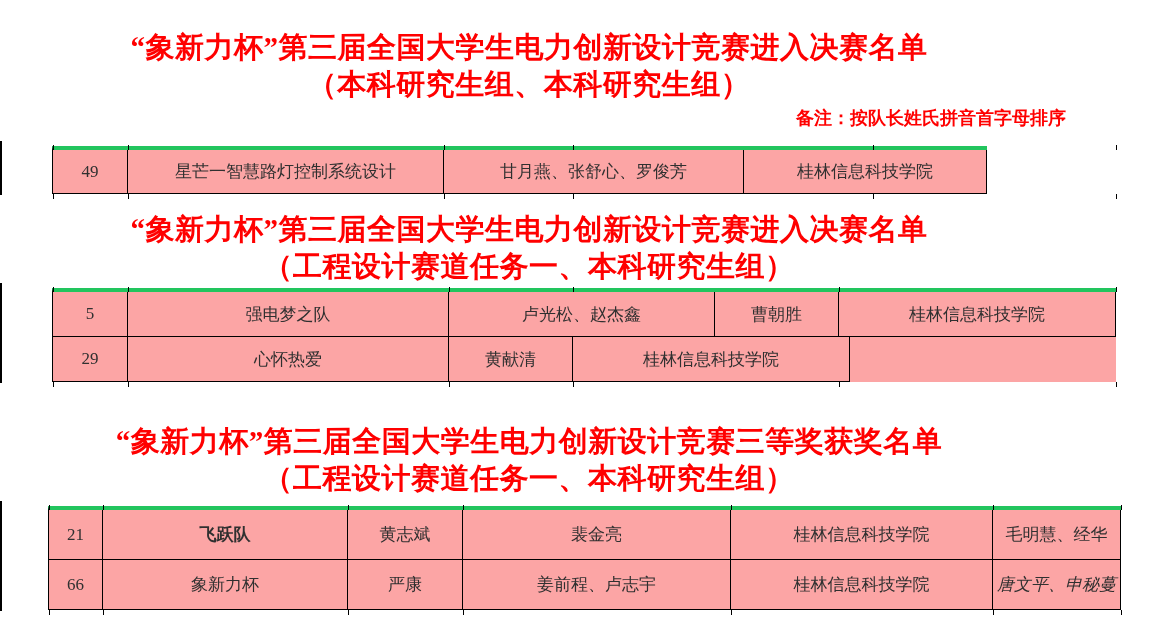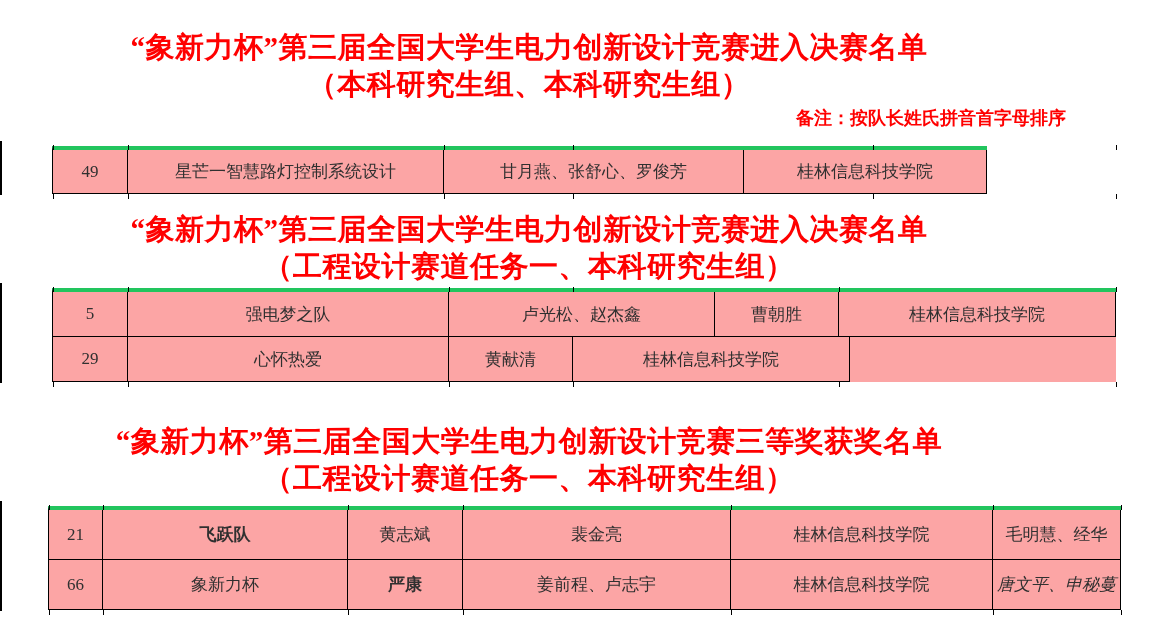--- a/index.html
+++ b/index.html
@@ -134,21 +134,21 @@
         <div class="tcell" style="width: 54px; height: 50px;">21</div>
         <div class="tcell" style="width: 245px; height: 50px; font-weight: bold;">飞跃队</div>
         <div class="tcell" style="width: 115px; height: 50px;">黄志斌</div>
         <div class="tcell" style="width: 268px; height: 50px;">裴金亮</div>
         <div class="tcell" style="width: 262px; height: 50px;">桂林信息科技学院</div>
         <div class="tcell" style="width: 128px; height: 50px;">毛明慧、经华</div>
       </div>
       <div class="trow">
         <div class="tcell" style="width: 54px; height: 50px;">66</div>
         <div class="tcell" style="width: 245px; height: 50px;">象新力杯</div>
-        <div class="tcell" style="width: 115px; height: 50px; font-weight: bold;">严康</div>
+        <div class="tcell" style="width: 115px; height: 50px;">严康</div>
         <div class="tcell" style="width: 268px; height: 50px;">姜前程、卢志宇</div>
         <div class="tcell" style="width: 262px; height: 50px;">桂林信息科技学院</div>
         <div class="tcell" style="width: 128px; height: 50px; font-style: italic;">唐文平、申秘蔓</div>
       </div>
       <div class="stub" style="left: 0px; top: -5px;"></div>
       <div class="stub" style="left: 0px; bottom: -5px;"></div>
       <div class="stub" style="left: 54px; top: -5px;"></div>
       <div class="stub" style="left: 54px; bottom: -5px;"></div>
       <div class="stub" style="left: 299px; top: -5px;"></div>
       <div class="stub" style="left: 299px; bottom: -5px;"></div>

